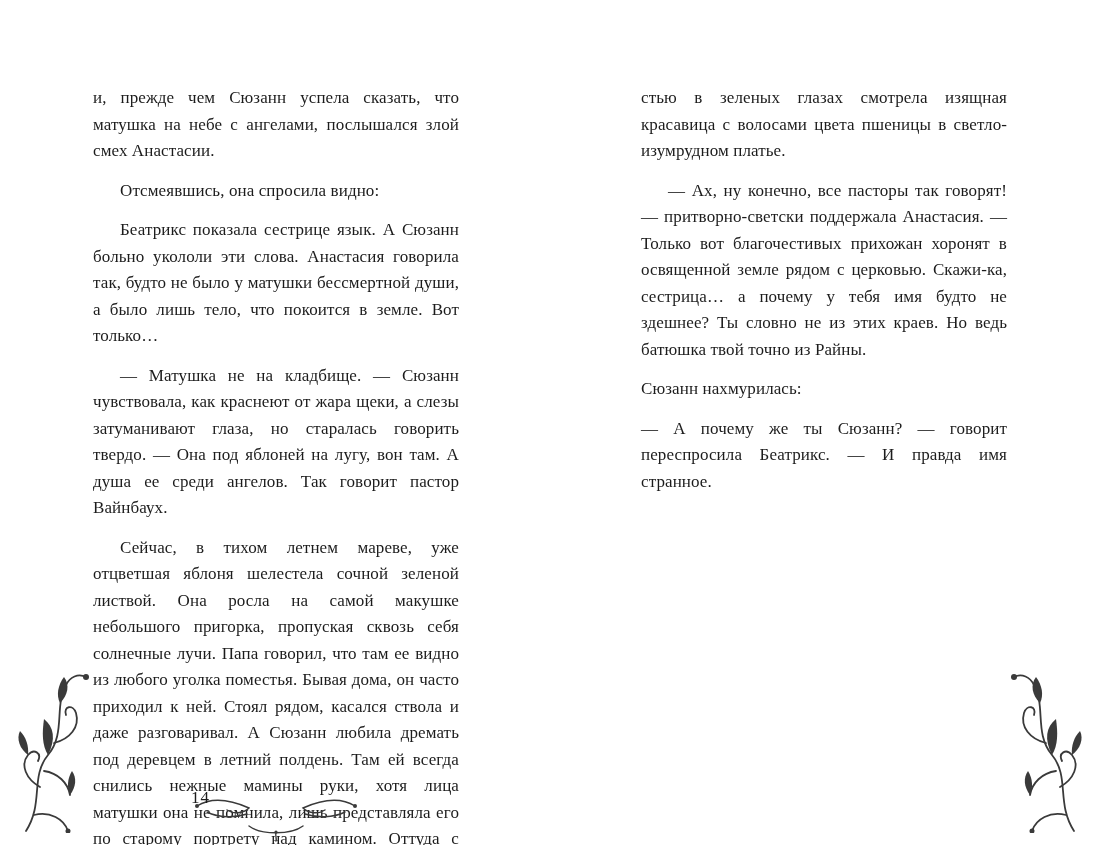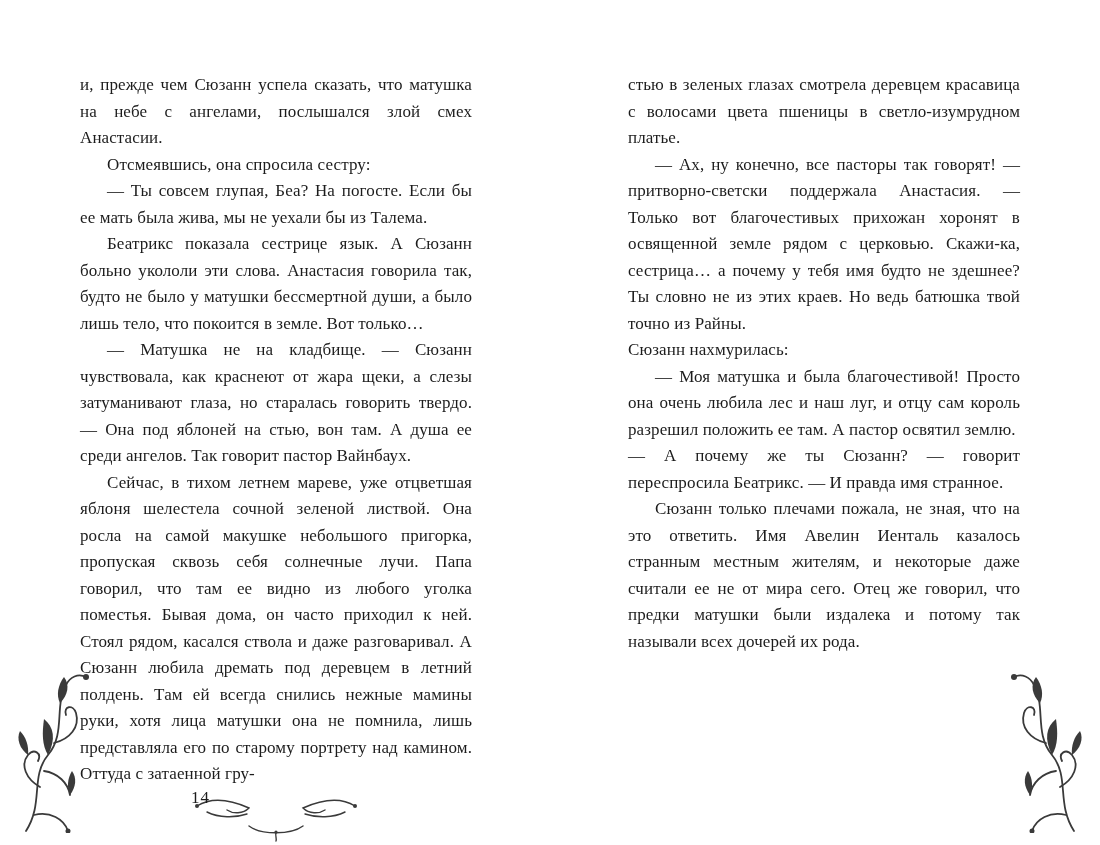--- a/index.html
+++ b/index.html
@@ -24,21 +24,21 @@
     width: 392px;
     color: #1c1c1c;
     font-size: 17px;
     line-height: 26.5px;
     text-align: justify;
     letter-spacing: 0.1px;
   }
   .page-column.left  { left: 80px;  }
   .page-column.right { left: 628px; }
   .page-column p {
-    margin: 0;
+    margin: 13px;
     padding: 0;
   }
   .page-column p.indent { text-indent: 27px; }
   .page-column p.no-indent { text-indent: 0; }
 
   
   .page-number-block {
     position: absolute;
     left: 191px;
     top: 776px;
@@ -72,34 +72,31 @@
   .corner-ornament.bl { left: 14px; }
   .corner-ornament.br { right: 14px; transform: scaleX(-1); }
 </style>
 </head>
 <body>
 
 <div class="book-spread">
 
   <div class="page-column left">
     <p class="no-indent">и, прежде чем Сюзанн успела сказать, что матушка на небе с ангелами, послышался злой смех Анастасии.</p>
-    <p class="indent">Отсмеявшись, она спросила сестру:</p>
-    <p class="indent">— Ты совсем глупая, Беа? На погосте. Если бы ее мать была жива, мы не уехали бы из Талема.</p>
+    <p class="indent">Отсмеявшись, она спросила видно:</p>
     <p class="indent">Беатрикс показала сестрице язык. А Сюзанн больно укололи эти слова. Анастасия говорила так, будто не было у матушки бессмертной души, а было лишь тело, что покоится в земле. Вот только…</p>
-    <p class="indent">— Матушка не на кладбище. — Сюзанн чувствовала, как краснеют от жара щеки, а слезы затуманивают глаза, но старалась говорить твердо. — Она под яблоней на стью, вон там. А душа ее среди ангелов. Так говорит пастор Вайнбаух.</p>
+    <p class="indent">— Матушка не на кладбище. — Сюзанн чувствовала, как краснеют от жара щеки, а слезы затуманивают глаза, но старалась говорить твердо. — Она под яблоней на лугу, вон там. А душа ее среди ангелов. Так говорит пастор Вайнбаух.</p>
     <p class="indent">Сейчас, в тихом летнем мареве, уже отцветшая яблоня шелестела сочной зеленой листвой. Она росла на самой макушке небольшого пригорка, пропуская сквозь себя солнечные лучи. Папа говорил, что там ее видно из любого уголка поместья. Бывая дома, он часто приходил к ней. Стоял рядом, касался ствола и даже разговаривал. А Сюзанн любила дремать под деревцем в летний полдень. Там ей всегда снились нежные мамины руки, хотя лица матушки она не помнила, лишь представляла его по старому портрету над камином. Оттуда с затаенной гру-</p>
   </div>
 
   <div class="page-column right">
-    <p class="no-indent">стью в зеленых глазах смотрела деревцем красавица с волосами цвета пшеницы в светло-изумрудном платье.</p>
+    <p class="no-indent">стью в зеленых глазах смотрела изящная красавица с волосами цвета пшеницы в светло-изумрудном платье.</p>
     <p class="indent">— Ах, ну конечно, все пасторы так говорят! — притворно-светски поддержала Анастасия. — Только вот благочестивых прихожан хоронят в освященной земле рядом с церковью. Скажи-ка, сестрица… а почему у тебя имя будто не здешнее? Ты словно не из этих краев. Но ведь батюшка твой точно из Райны.</p>
     <p class="no-indent">Сюзанн нахмурилась:</p>
-    <p class="indent">— Моя матушка и была благочестивой! Просто она очень любила лес и наш луг, и отцу сам король разрешил положить ее там. А пастор освятил землю.</p>
     <p class="no-indent">— А почему же ты Сюзанн? — говорит переспросила Беатрикс. — И правда имя странное.</p>
-    <p class="indent">Сюзанн только плечами пожала, не зная, что на это ответить. Имя Авелин Иенталь казалось странным местным жителям, и некоторые даже считали ее не от мира сего. Отец же говорил, что предки матушки были издалека и потому так называли всех дочерей их рода.</p>
   </div>
 
   <div class="page-number-block">
     <svg width="170" height="56" viewBox="0 0 170 56" aria-hidden="true">
       <g stroke="#3a3a3a" fill="none" stroke-width="1.4" stroke-linecap="round">
         <path d="M6 20 C22 10, 40 14, 58 22 C52 28, 42 28, 36 24"></path>
         <path d="M164 20 C148 10, 130 14, 112 22 C118 28, 128 28, 134 24"></path>
         <path d="M16 26 C28 32, 44 32, 56 28"></path>
         <path d="M154 26 C142 32, 126 32, 114 28"></path>
         <path d="M58 40 C70 49, 100 49, 112 40"></path>

